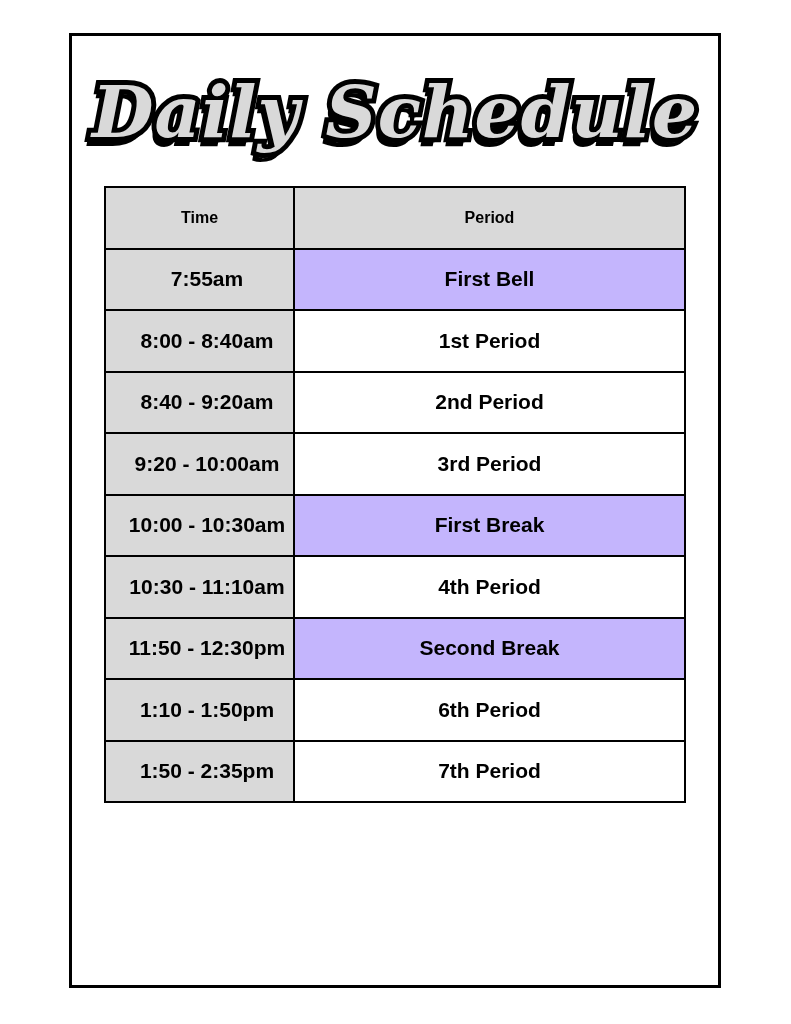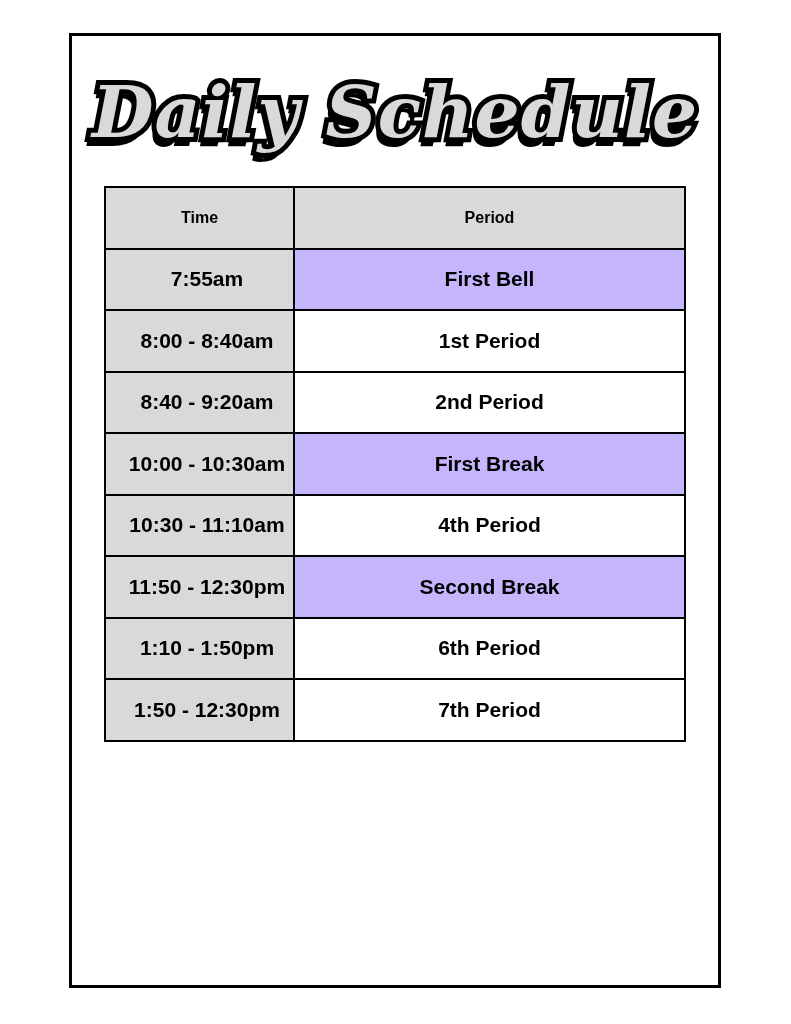--- a/index.html
+++ b/index.html
@@ -107,20 +107,24 @@
   <tr>
     <td class="time-cell">8:00 - 8:40am</td>
     <td class="period-cell">1st Period</td>
   </tr>
 
   <tr>
     <td class="time-cell">8:40 - 9:20am</td>
     <td class="period-cell">2nd Period</td>
   </tr>
 
+  <tr>
+    <td class="time-cell">9:20 - 10:00am</td>
+    <td class="period-cell">3rd Period</td>
+  </tr>
 
   <tr class="highlight">
     <td class="time-cell">10:00 - 10:30am</td>
     <td class="period-cell">First Break</td>
   </tr>
 
   <tr>
     <td class="time-cell">10:30 - 11:10am</td>
     <td class="period-cell">4th Period</td>
   </tr>
@@ -130,20 +134,20 @@
     <td class="time-cell">11:50 - 12:30pm</td>
     <td class="period-cell">Second Break</td>
   </tr>
 
   <tr>
     <td class="time-cell">1:10 - 1:50pm</td>
     <td class="period-cell">6th Period</td>
   </tr>
 
   <tr>
-    <td class="time-cell">1:50 - 12:30pm</td>
+    <td class="time-cell">1:50 - 2:35pm</td>
     <td class="period-cell">7th Period</td>
   </tr>
 
 </tbody>
   </table>
 
 </div>
 
 </body></html>

